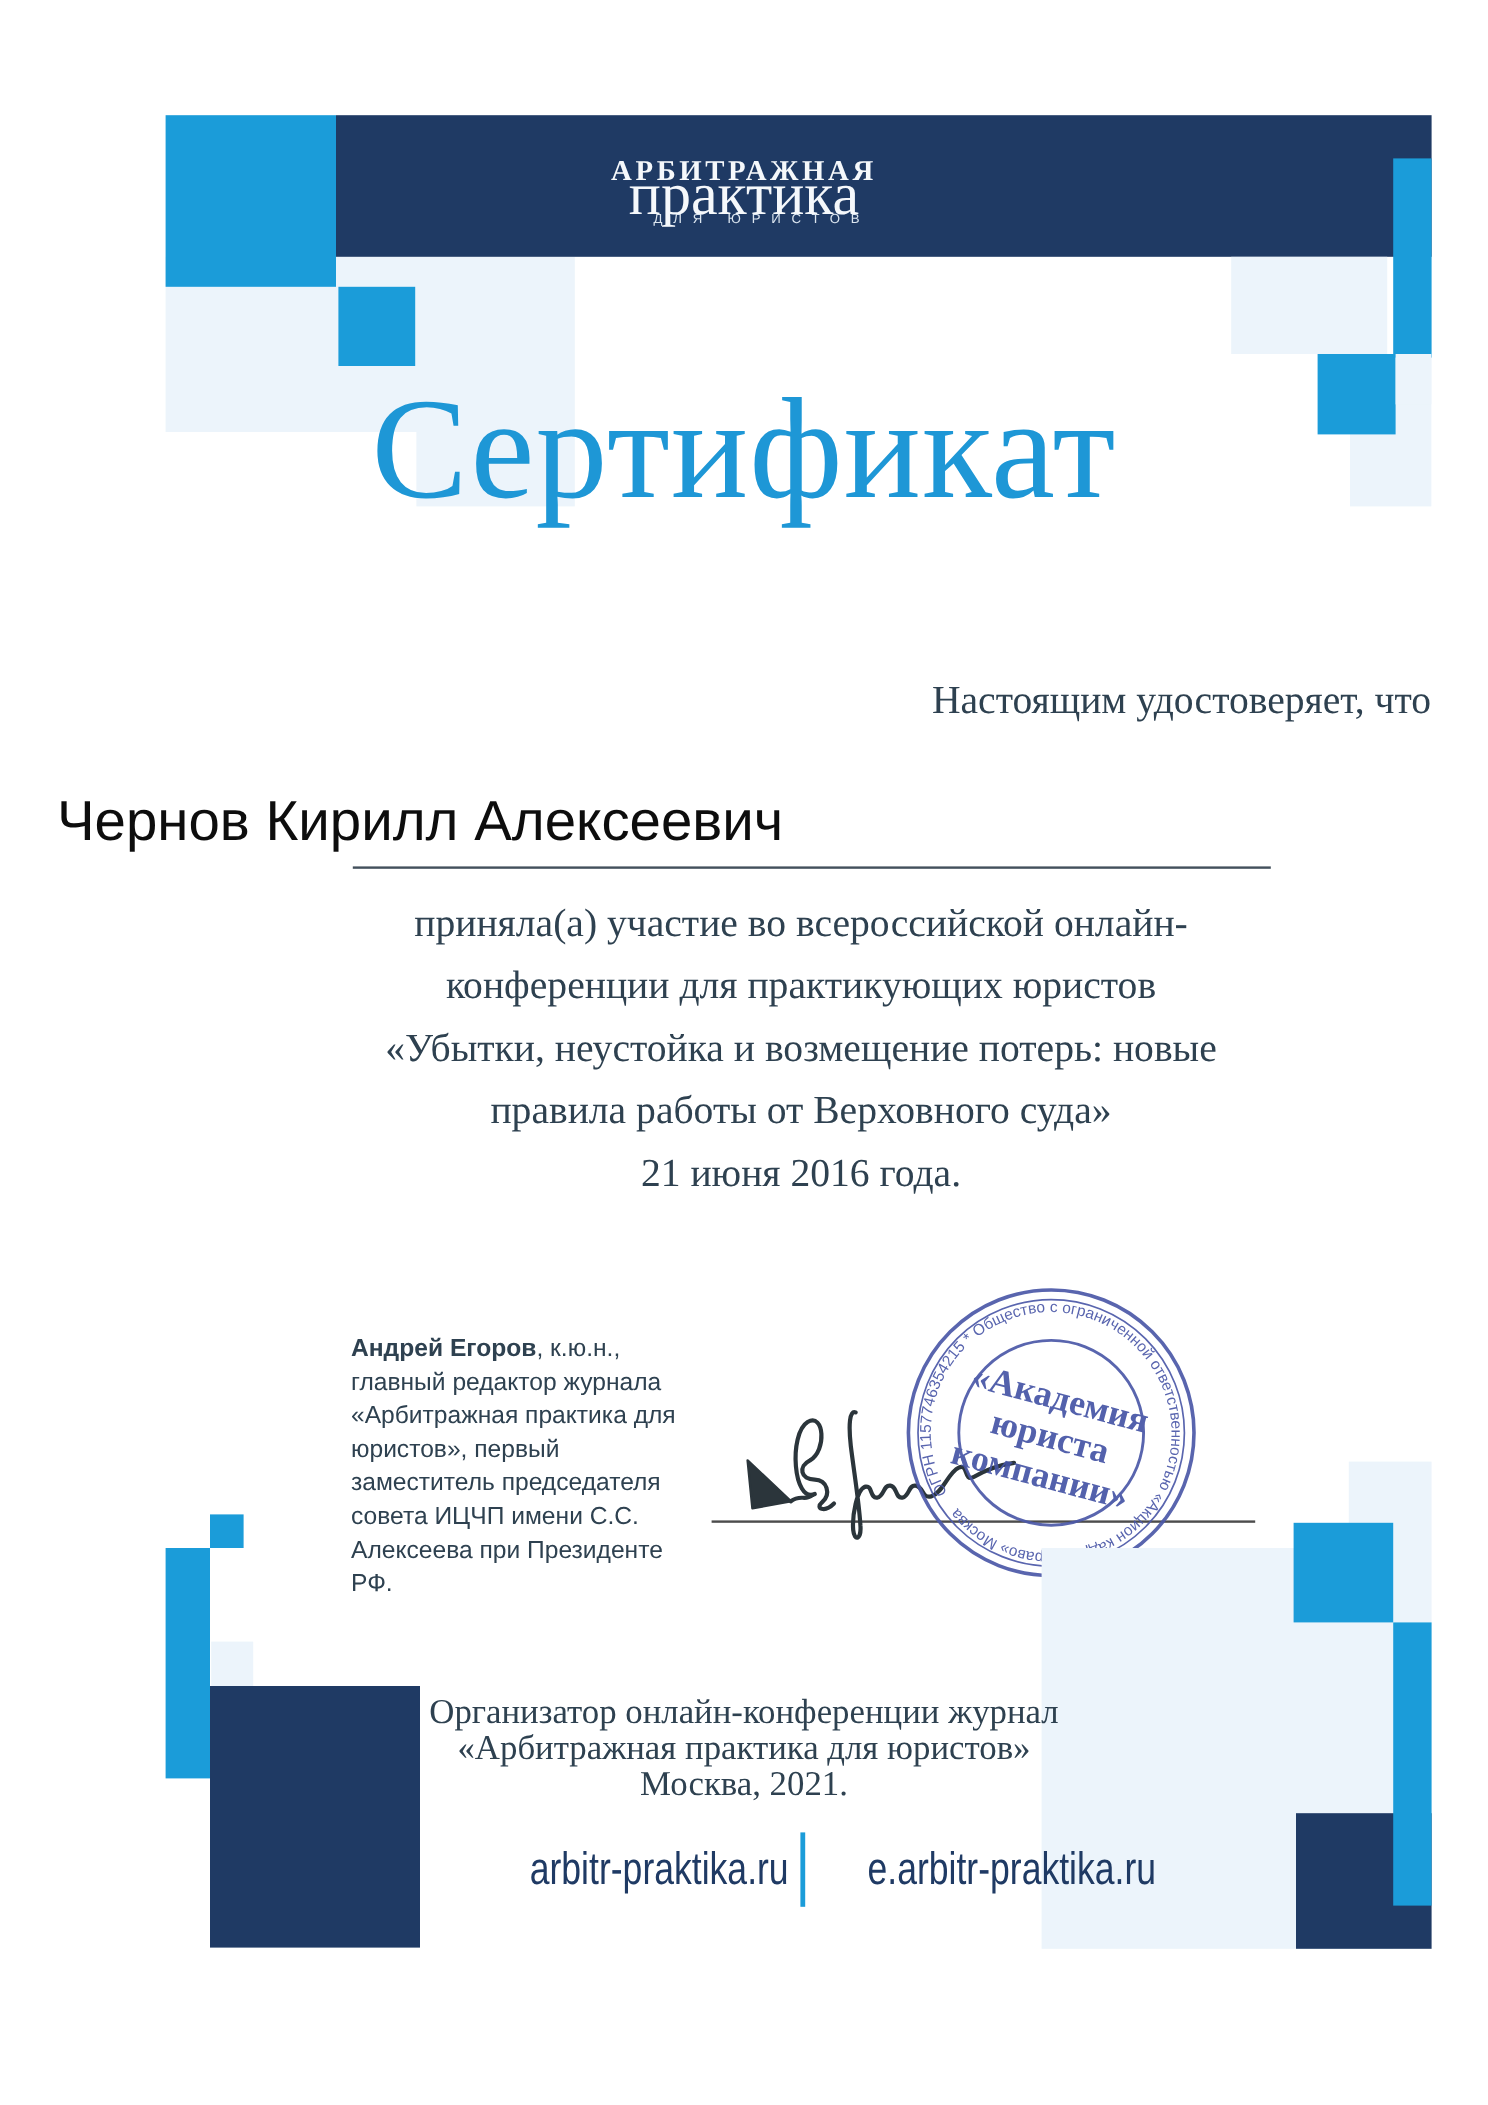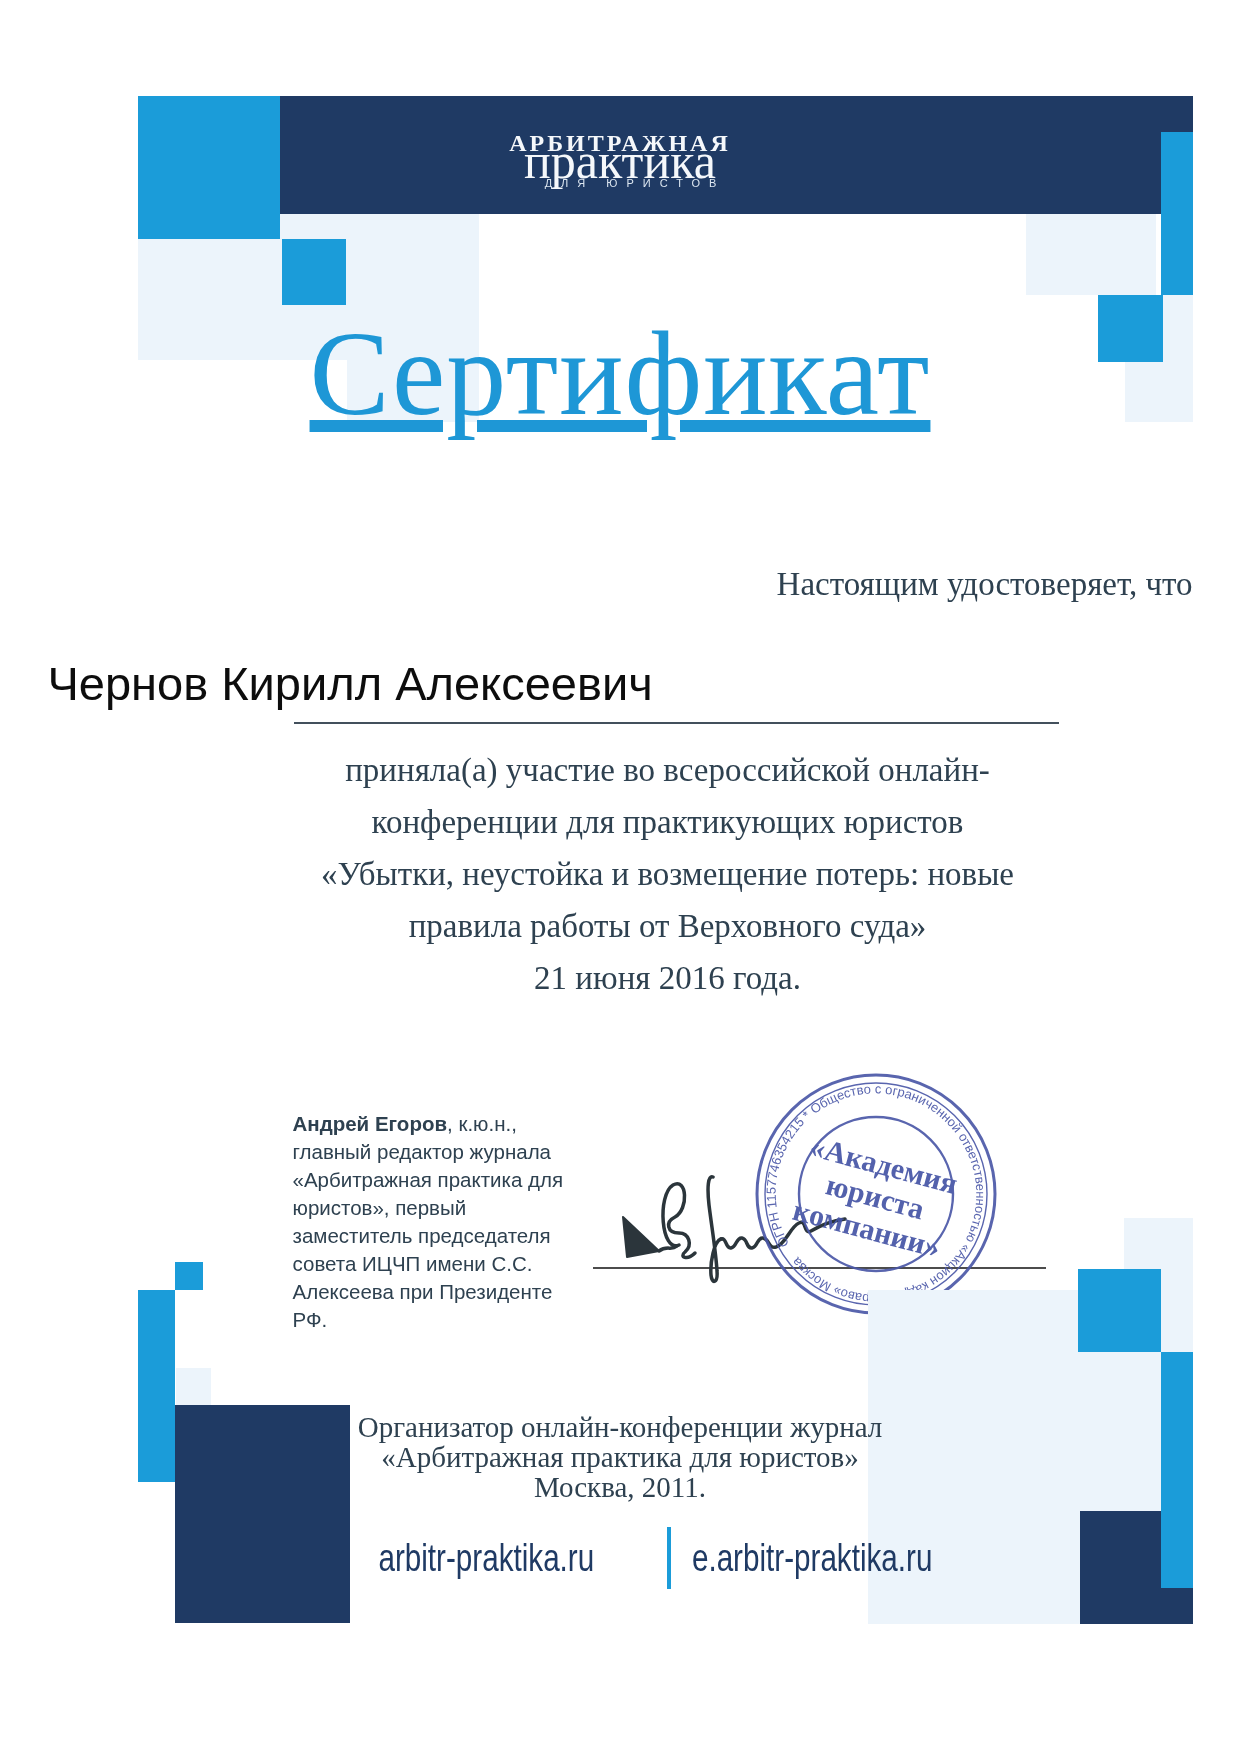--- a/index.html
+++ b/index.html
@@ -13,21 +13,21 @@
   
   .header-bar{position:absolute;left:232px;top:96px;width:916px;height:118px;background:#1f3a64;}
   .logo-l1{position:absolute;left:0;right:0;top:130px;text-align:center;color:#f5f8fb;
            font-size:24px;font-weight:600;letter-spacing:3px;}
   .logo-l2{position:absolute;left:0;right:0;top:136px;text-align:center;color:#f5f8fb;
            font-size:50px;font-weight:400;line-height:1;}
   .logo-l3{position:absolute;left:30px;right:0;top:177px;text-align:center;color:#dce6f0;
            font-size:11px;letter-spacing:9px;font-family:"Liberation Sans",sans-serif;}
 
   .cert-title{position:absolute;left:0;right:0;top:308px;text-align:center;color:#1e97d6;
-              font-size:120px;line-height:1.1;letter-spacing:1px;text-decoration:underline;}
+              font-size:120px;line-height:1.1;letter-spacing:1px;}
 
   .intro{position:absolute;left:0;right:0;top:566px;text-align:right;color:#2e4150;font-size:33px;}
 
   .recipient{position:absolute;left:0;right:0;top:656px;color:#0d0d0d;
              font-size:47px;font-family:Liberation Sans, sans-serif;}
   .name-line{position:absolute;left:246px;top:722px;width:765px;height:2px;background:#43505c;}
 
   .body-text{position:absolute;left:155px;top:744px;width:930px;text-align:center;color:#2e4150;
              font-size:33px;line-height:52px;white-space:pre-line;}
 
@@ -35,21 +35,21 @@
           line-height:28px;font-family:"Liberation Sans","DejaVu Sans",sans-serif;}
   .signer b{font-weight:700;}
 
   .sign-line{position:absolute;left:545px;top:1267px;width:453px;height:2px;background:#4c4c4c;}
   .sig-svg{position:absolute;left:535px;top:1125px;}
   .stamp-svg{position:absolute;left:704px;top:1070px;opacity:0.92;}
 
   .organizer{position:absolute;left:0;right:0;top:1412px;text-align:center;color:#2e4150;
              font-size:29px;line-height:30px;white-space:pre-line;}
 
-  .url{position:absolute;top:1537px;width:340px;text-align:left;color:#1f3a64;font-size:38px;
+  .url{position:absolute;top:1537px;width:340px;text-align:right;color:#1f3a64;font-size:38px;
        font-family:"Liberation Sans","DejaVu Sans",sans-serif;}
   .url span{display:inline-block;transform:scaleX(0.78);transform-origin:center;}
   .url-left{left:300px;}
   .url-right{left:610px;}
   .url-divider{position:absolute;left:619px;top:1527px;width:4px;height:62px;background:#1b9cd9;}
 </style>
 </head>
 <body>
 
 <div class="page">
@@ -118,19 +118,19 @@
   <div class="sq navy" style="left:127px;top:1405px;width:175px;height:218px;"></div>
 
   <div class="sq pale" style="left:820px;top:1290px;width:293px;height:334px;"></div>
   <div class="sq pale" style="left:1076px;top:1218px;width:73px;height:134px;"></div>
   <div class="sq blue" style="left:1030px;top:1269px;width:83px;height:83px;"></div>
   <div class="sq navy" style="left:1032px;top:1511px;width:117px;height:113px;"></div>
   <div class="sq blue" style="left:1113px;top:1352px;width:36px;height:236px;"></div>
 
   <div class="organizer">Организатор онлайн-конференции журнал
 «Арбитражная практика для юристов»
-Москва, 2011.</div>
+Москва, 2021.</div>
 
   <div class="url url-left"><span>arbitr-praktika.ru</span></div>
   <div class="url-divider"></div>
   <div class="url url-right"><span>e.arbitr-praktika.ru</span></div>
 
 </div>
 
 </body></html>

